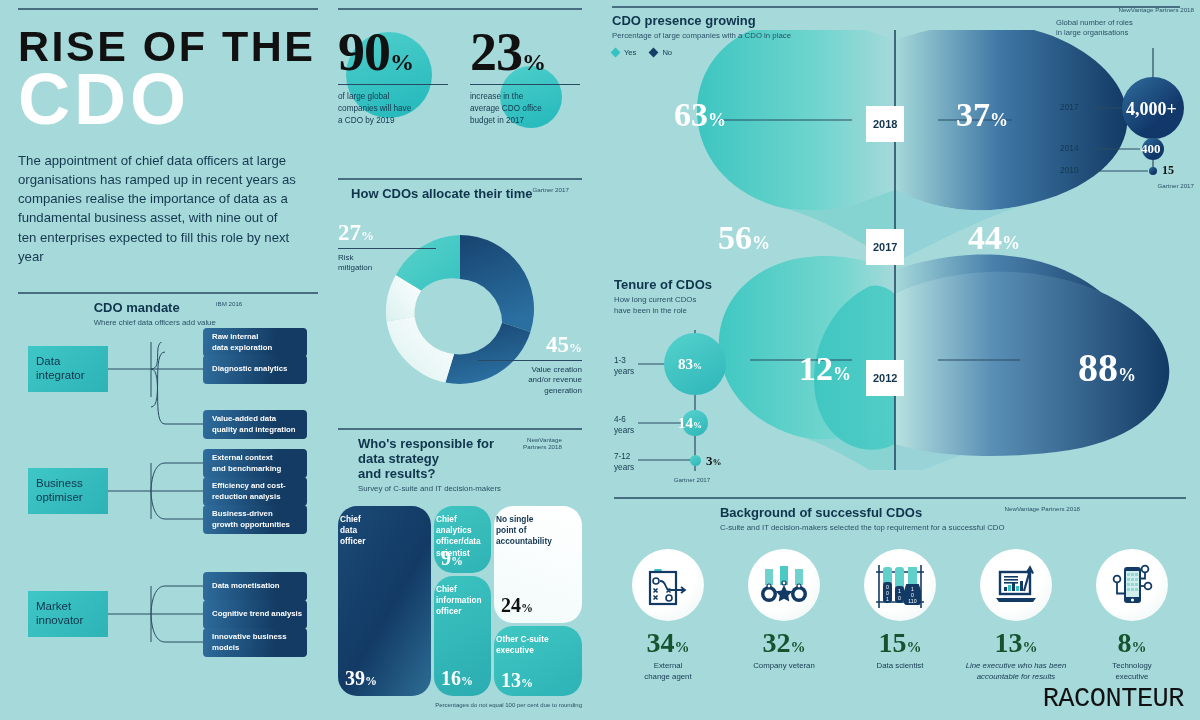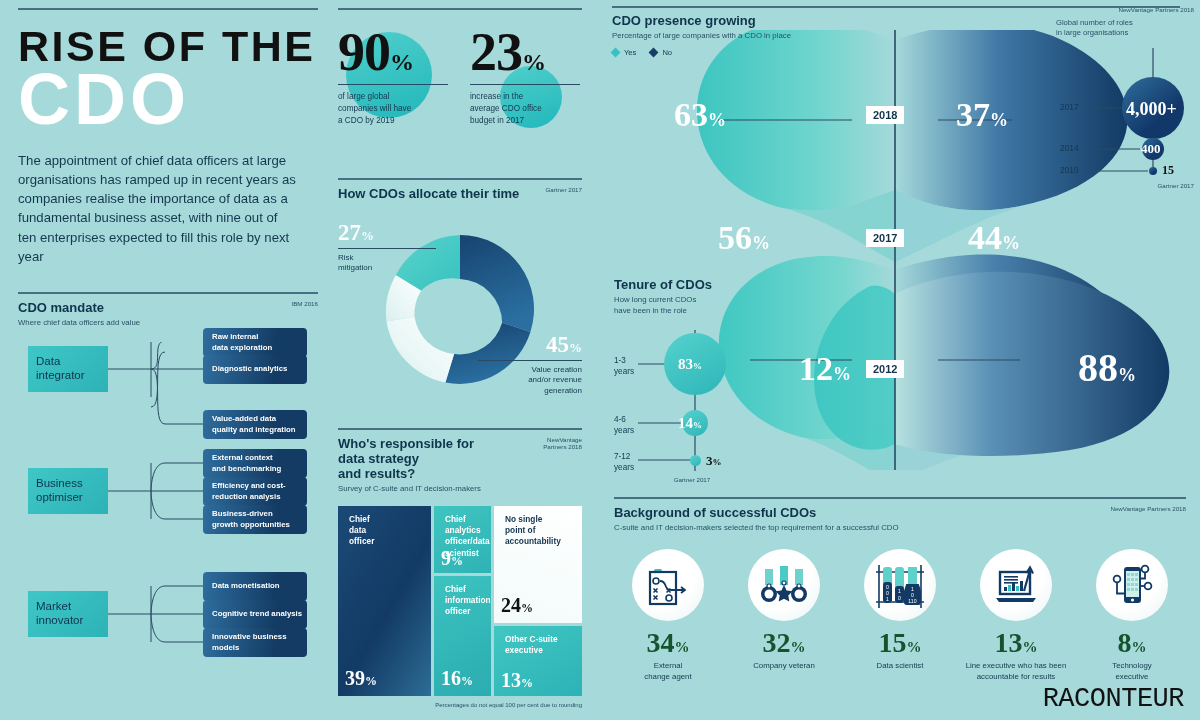--- a/index.html
+++ b/index.html
@@ -28,21 +28,21 @@
     color: #ffffff; line-height: .95; margin-top: -4px;
   }
   .lede {
     font-size: 13.2px; line-height: 1.45; color: #15384f;
     margin-top: 18px; width: 278px;
   }
 
   .sect-head { font-size: 13px; font-weight: bold; color: #10344c; }
   .sect-sub { font-size: 7.8px; color: #2a5166; margin-top: 3px; line-height:1.35;}
   .src { font-size: 6.2px; color: #2a5166; text-align: right; line-height: 1.25; }
-  .sect-top { display: flex; justify-content: space-between; align-items: flex-start; margin-top: 6px; }
+  .sect-top { display: flex; justify-content: center; align-items: flex-start; margin-top: 6px; }
 
   
   .mandate { position: absolute; left: 18px; top: 292px; width: 300px; }
   .mandate-body { position: relative; height: 375px; margin-top: 14px; }
   .m-group-label {
     position: absolute; left: 10px; width: 80px; height: 46px;
     background: linear-gradient(135deg,#3fc6c6,#2db3b6);
     display: flex; align-items: center; padding-left: 8px;
     font-size: 11.5px; line-height: 1.2; color: #10344c;
   }
@@ -72,38 +72,38 @@
   .donut-wrap { position: relative; height: 205px; margin-top: 8px; }
   .d-lab { position: absolute; }
   .d-num { font-family: "Liberation Serif", serif; font-weight: bold; font-size: 23px; color: #fff; line-height: 1; }
   .d-num .pc { font-size: 13px; }
   .d-rule { height: 1px; background: #2a4a63; margin: 4px 0 4px; }
   .d-cap { font-size: 8px; line-height: 1.35; color: #15384f; }
 
   
   .resp { position: absolute; left: 338px; top: 428px; width: 244px; }
   .resp-chart { position: relative; height: 190px; margin-top: 12px; }
-  .rblock { position: absolute; color: #fff; padding: 8px 11px; }
+  .rblock { position: absolute; color: #fff; padding: 8px 2px; border-radius: 19px; }
   .rb-title { font-size: 8.3px; font-weight: bold; line-height: 1.35; }
   .rb-pct { position: absolute; font-family: "Liberation Serif", serif; font-weight: bold; font-size: 20px; line-height: 1; }
   .rb-pct .pc { font-size: 12px; }
   .resp-note { font-size: 6px; color: #2a5166; text-align: right; margin-top: 6px; }
 
   
   .presence { position: absolute; left: 612px; top: 6px; width: 420px; }
   .legend { display: flex; gap: 14px; margin-top: 7px; align-items: center; }
   .legend-item { display: flex; gap: 5px; align-items: center; font-size: 7.6px; color: #15384f; }
   .dia { width: 7px; height: 7px; transform: rotate(45deg); }
   .dia.yes { background: #35c2c3; }
   .dia.no { background: #173e66; }
 
   .spiral { position: absolute; left: 600px; top: 30px; width: 600px; height: 440px; }
   .yearbox {
     position: absolute; background: #fff; color: #12344f;
-    font-size: 11px; font-weight: bold; padding: 3px 7px; z-index: 5;
+    font-size: 11px; font-weight: bold; padding: 12px 7px; z-index: 5;
     font-family: "Liberation Sans", sans-serif;
   }
   .sp-pct {
     position: absolute; z-index: 5; color: #fff;
     font-family: "Liberation Serif", serif; font-weight: bold; font-size: 34px; line-height: 1;
   }
   .sp-pct .pc { font-size: 18px; }
 
   
   .tenure { position: absolute; left: 614px; top: 277px; width: 150px; z-index: 6; }
@@ -593,21 +593,21 @@
             <rect x="13" y="27" width="3" height="4" fill="#123a64"></rect>
             <rect x="17" y="25" width="3" height="6" fill="#35c2c3"></rect>
             <rect x="21" y="23" width="3" height="8" fill="#123a64"></rect>
             <rect x="25" y="26" width="3" height="5" fill="#35c2c3"></rect>
             <rect x="29" y="21" width="3" height="10" fill="#123a64"></rect>
             <path d="M33,31 L39,10" stroke="#123a64" stroke-width="2.2" fill="none"></path>
             <path d="M35.5,13 L39,7.5 L42,13.5" fill="none" stroke="#123a64" stroke-width="2.2"></path>
           </svg>
         </div>
         <div class="bg-pct"><span>13</span><span class="pc">%</span></div>
-        <div class="bg-cap" style="white-space: pre-line;">Line executive who has been
+        <div class="bg-cap" style="white-space: pre-line; font-style: italic;">Line executive who has been
 accountable for results</div>
       </div>
 
       <div class="bg-card">
         <div class="bg-circle">
           <svg width="50" height="50" viewBox="0 0 50 50">
             <rect x="17" y="7" width="17" height="36" rx="3" fill="#123a64"></rect>
             <rect x="19" y="11" width="13" height="26" fill="#cfeeec"></rect>
             <circle cx="25.5" cy="40" r="1.6" fill="#fff"></circle>
             <g fill="#8fd8d3">

